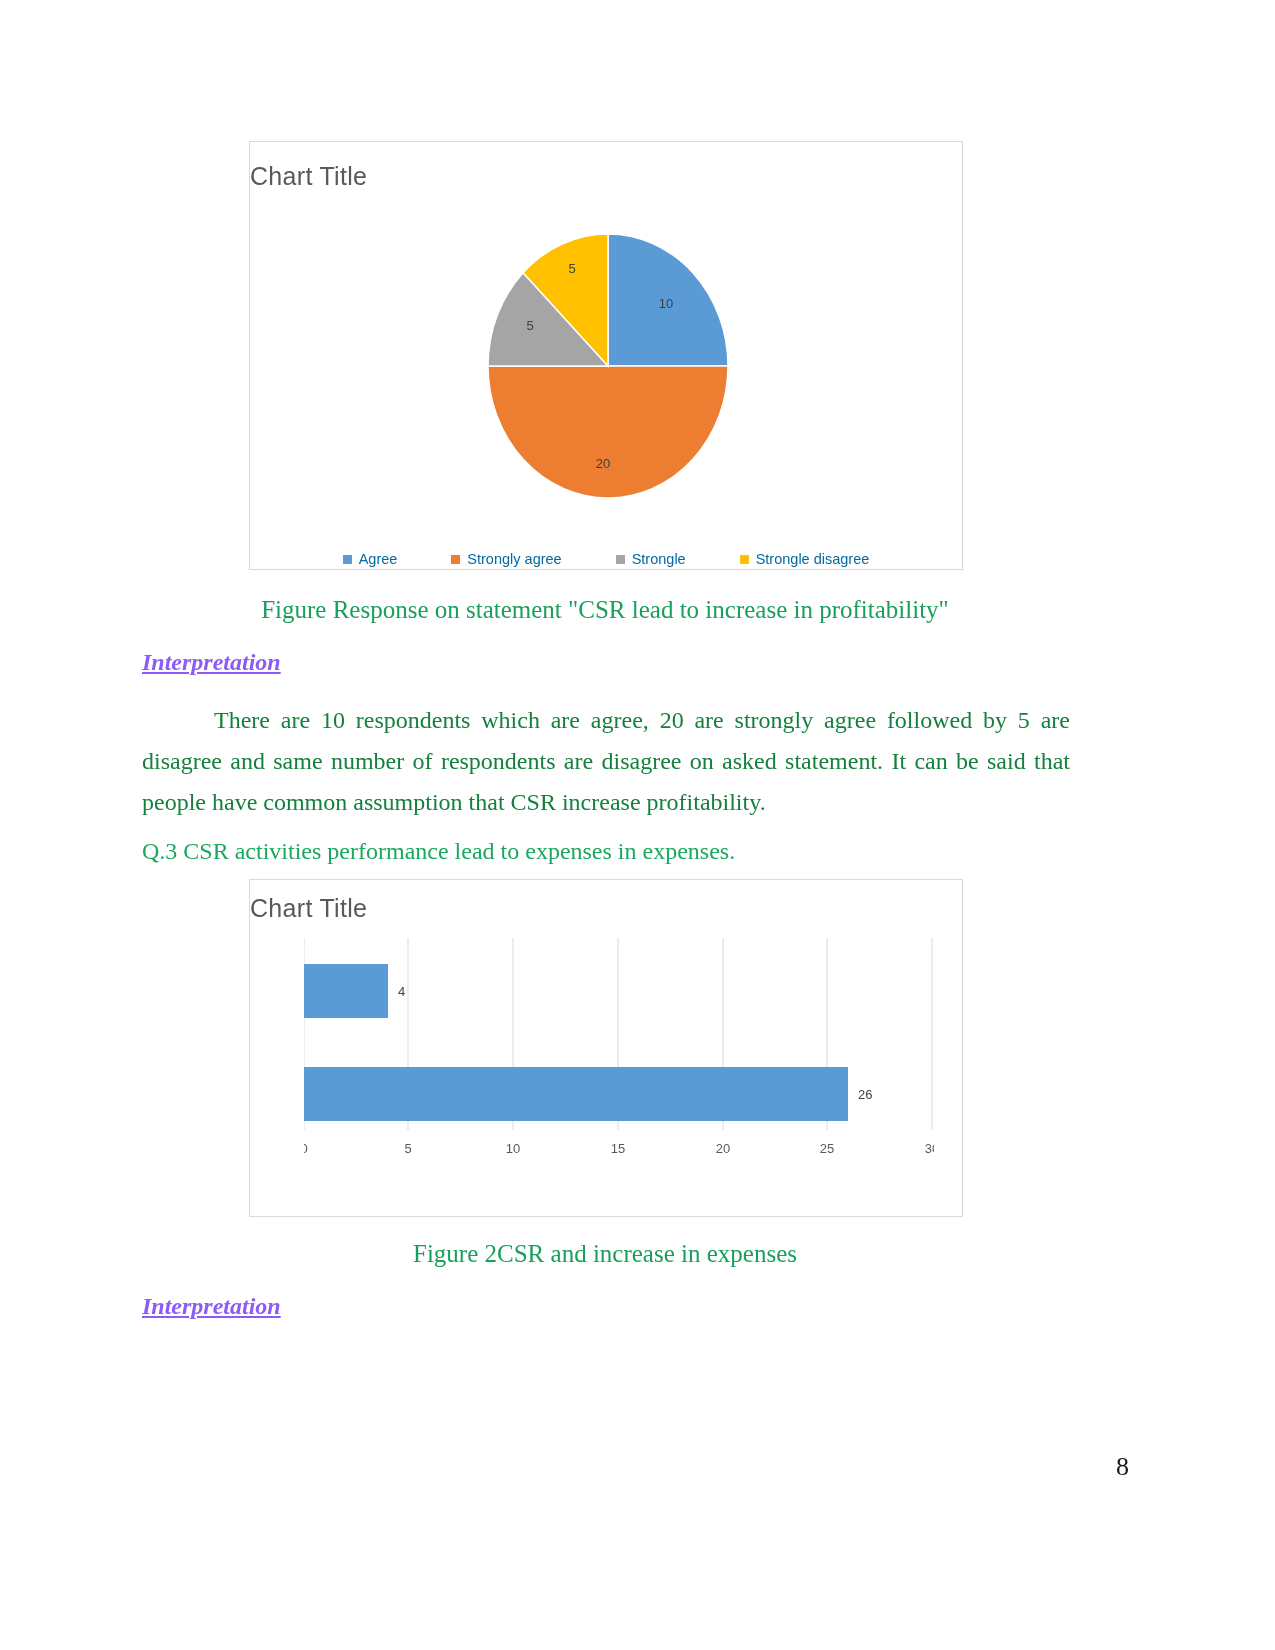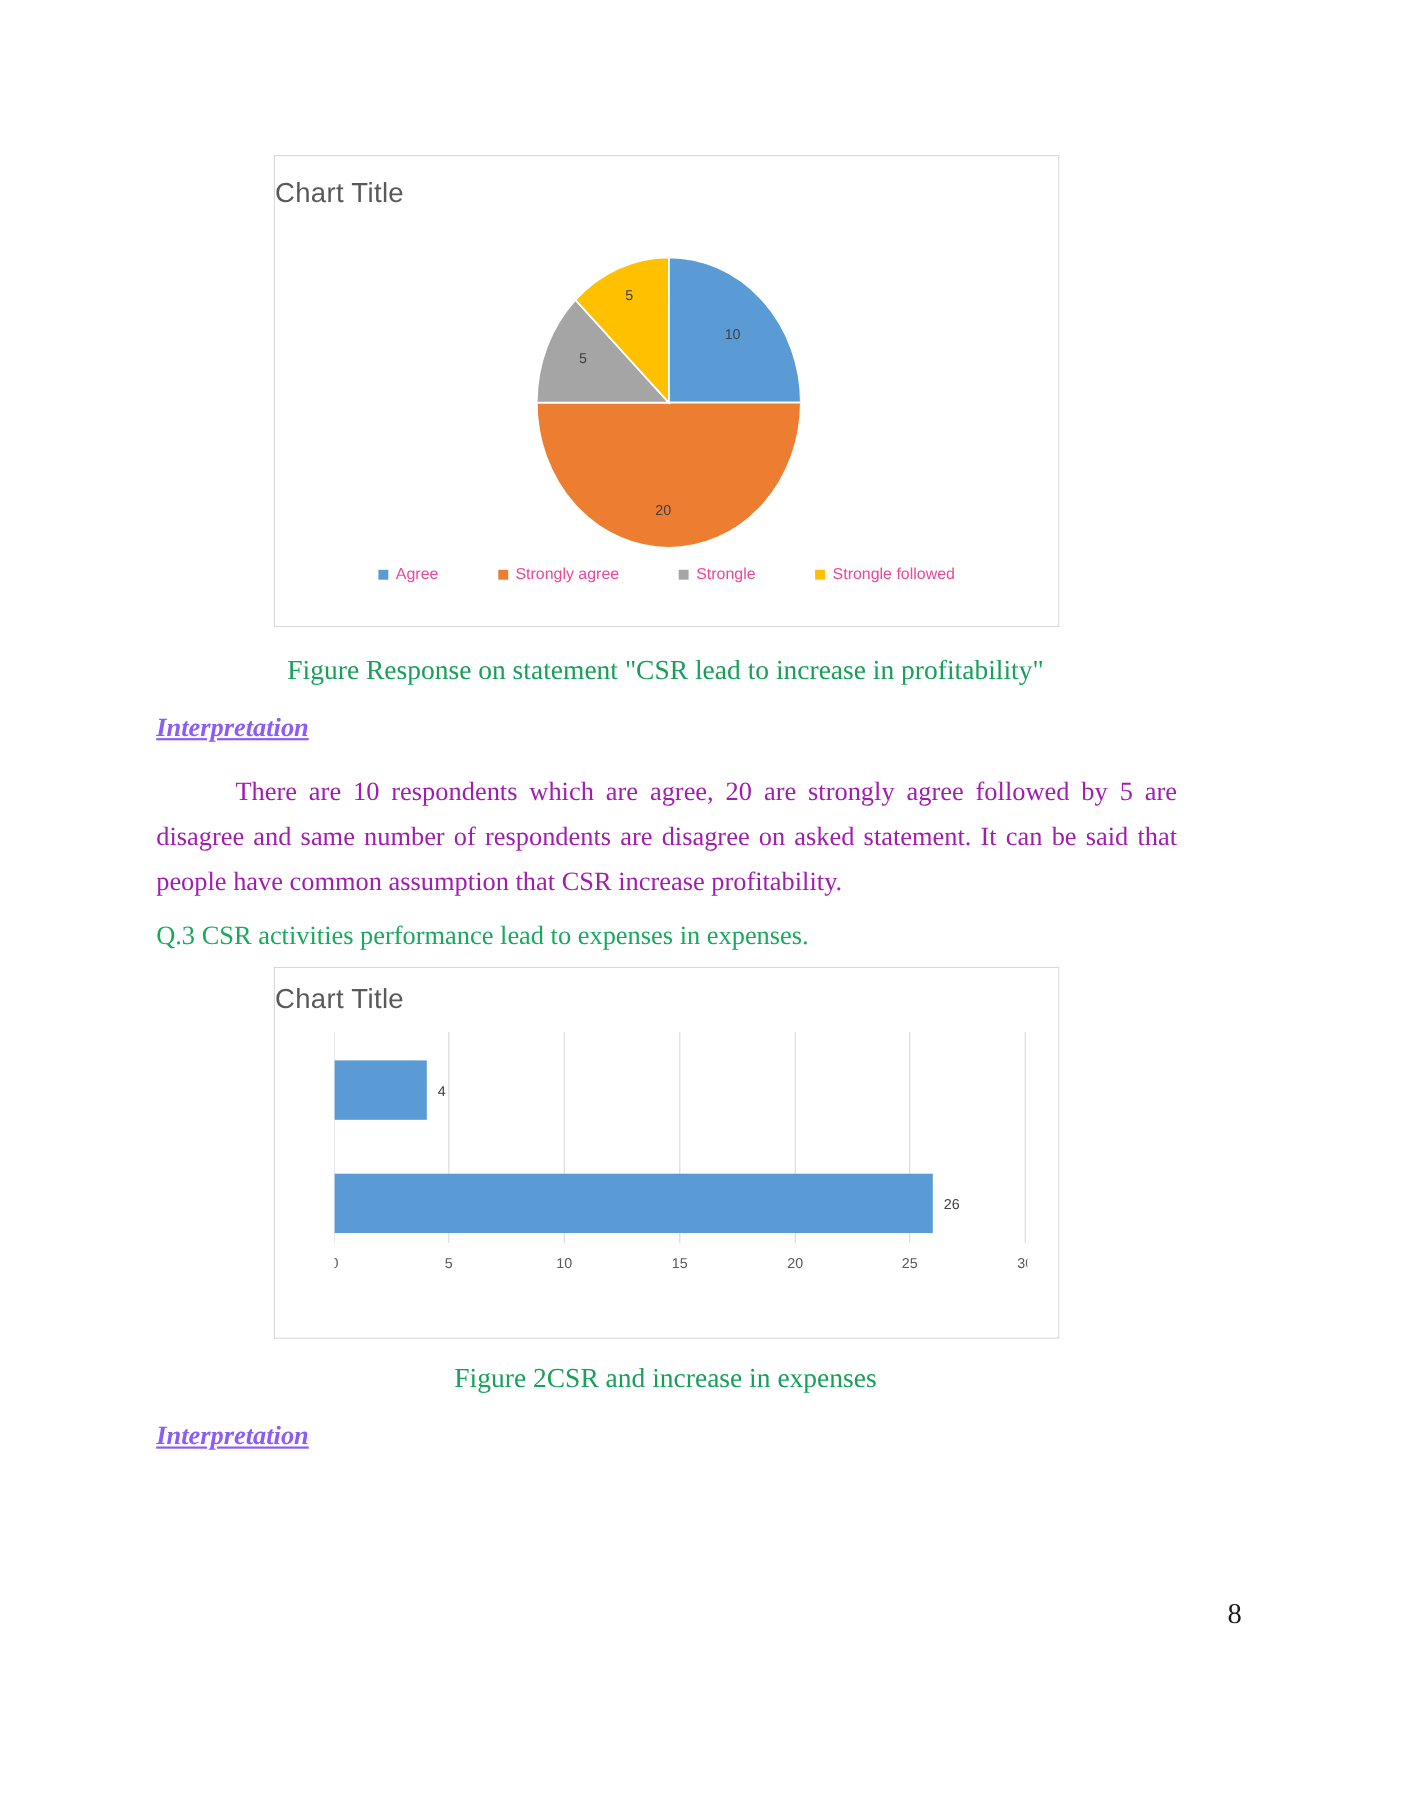--- a/index.html
+++ b/index.html
@@ -66,28 +66,28 @@
   .pie-label {
     font-family: "Liberation Sans", sans-serif;
     font-size: 13px;
     fill: #404040;
   }
 
   .pie-legend {
     position: absolute;
     left: 0;
     right: 0;
-    top: 372px;
+    top: 409px;
     display: flex;
     justify-content: center;
     align-items: center;
     gap: 54px;
     font-family: "Liberation Sans", sans-serif;
     font-size: 14.5px;
-    color: #ec4899;
+    color: #0369a1;
   }
   .legend-item {
     display: flex;
     align-items: center;
     gap: 7px;
     white-space: nowrap;
   }
   .legend-swatch {
     width: 9px;
     height: 9px;
@@ -137,21 +137,21 @@
   }
   #interp-1 { top: 649px; }
   #interp-2 { top: 1293px; }
 
   .body-par {
     position: absolute;
     left: 142px;
     width: 928px;
     font-size: 24px;
     line-height: 41px;
-    color: #a21caf;
+    color: #15803d;
     text-align: justify;
     text-indent: 72px;
     font-family: "Liberation Serif", serif;
   }
   #para-1 { top: 700px; }
 
   .q-line {
     position: absolute;
     left: 142px;
     width: 928px;
@@ -207,21 +207,21 @@
       <span class="legend-item">
         <span class="legend-swatch" style="background:#ED7D31"></span>
         <span>Strongly agree</span>
       </span>
       <span class="legend-item">
         <span class="legend-swatch" style="background:#A5A5A5"></span>
         <span>Strongle</span>
       </span>
       <span class="legend-item">
         <span class="legend-swatch" style="background:#FFC000"></span>
-        <span>Strongle followed</span>
+        <span>Strongle disagree</span>
       </span>
     </div>
   </div>
 
   <div class="caption" id="caption-1">Figure Response on statement "CSR lead to increase in profitability"</div>
 
   <div class="heading-interp" id="interp-1">Interpretation</div>
 
   <div class="body-par" id="para-1">There are 10 respondents which are agree, 20 are strongly agree followed by 5 are disagree and same number of respondents are disagree on asked statement. It can be said that people have common assumption that CSR increase profitability.</div>
 

